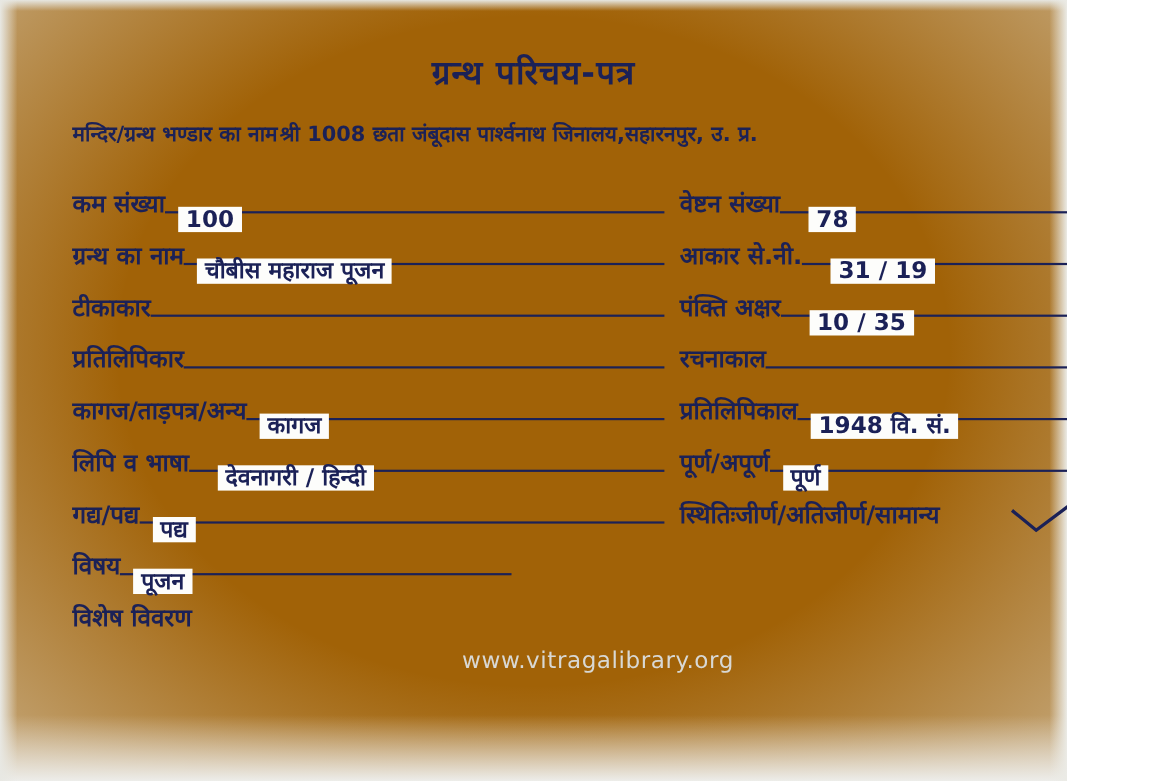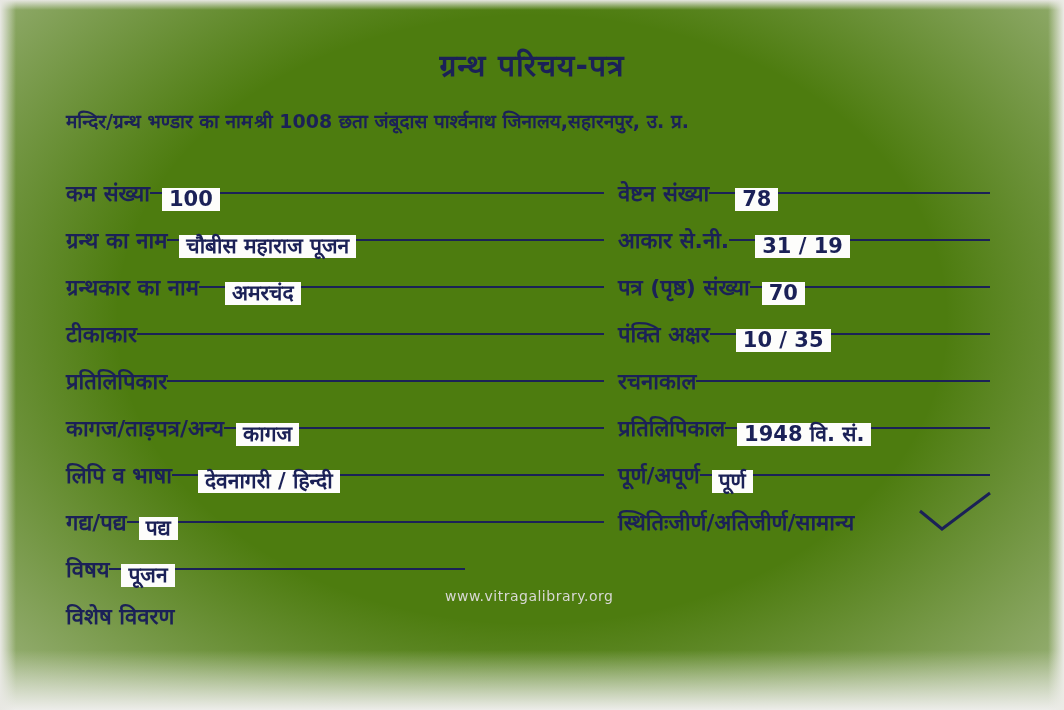--- a/index.html
+++ b/index.html
@@ -5,23 +5,23 @@
   html, body {
     margin: 0;
     padding: 0;
     background: #ffffff;
   }
   body {
     font-family: "DejaVu Sans", sans-serif;
   }
   #sheet {
     position: relative;
-    width: 1064px;
+    width: 970px;
     height: 710px;
-    background: #4d7c0f;
+    background: #a16207;
     overflow: hidden;
     color: #1a1f52;
   }
   
   #sheet::before {
     content: "";
     position: absolute;
     inset: 0;
     background:
       radial-gradient(ellipse at 50% 45%, rgba(255,255,255,0) 55%, rgba(228,228,222,0.55) 100%);
@@ -80,21 +80,21 @@
   }
   .row {
     position: relative;
     height: 47px;
   }
   .cell {
     position: absolute;
     top: 0;
     height: 47px;
     display: flex;
-    align-items: flex-end;
+    align-items: center;
     white-space: nowrap;
   }
   .cell.left  { left: 0px;   width: 546px; }
   .cell.right { left: 552px; width: 380px; }
 
   .lbl {
     font-size: 22px;
     font-weight: bold;
     color: #1b2157;
     flex: 0 0 auto;
@@ -136,23 +136,23 @@
   .strike {
     position: absolute;
     z-index: 3;
     width: 78px;
     height: 40px;
     pointer-events: none;
   }
 
   .watermark {
     position: absolute;
-    left: 445px;
+    left: 420px;
     top: 588px;
-    font-size: 14px;
+    font-size: 21px;
     color: #d8d8d4;
     letter-spacing: 0.5px;
   }
 </style>
 </head>
 <body>
 
 <div id="sheet">
   <div class="edge-top"></div>
   <div class="edge-bottom"></div>
@@ -194,36 +194,20 @@
       </div>
       <div class="cell right">
         <span class="lbl">आकार से.नी.</span>
         <span class="fill">
           <span class="rule"></span>
           <span class="val wide">31 / 19</span>
         </span>
       </div>
     </div>
 
-    <div class="row">
-      <div class="cell left">
-        <span class="lbl">ग्रन्थकार का नाम</span>
-        <span class="fill">
-          <span class="rule"></span>
-          <span class="val wide">अमरचंद</span>
-        </span>
-      </div>
-      <div class="cell right">
-        <span class="lbl">पत्र (पृष्ठ) संख्या</span>
-        <span class="fill">
-          <span class="rule"></span>
-          <span class="val">70</span>
-        </span>
-      </div>
-    </div>
 
     <div class="row">
       <div class="cell left">
         <span class="lbl">टीकाकार</span>
         <span class="fill">
           <span class="rule"></span>
 
         </span>
       </div>
       <div class="cell right">

